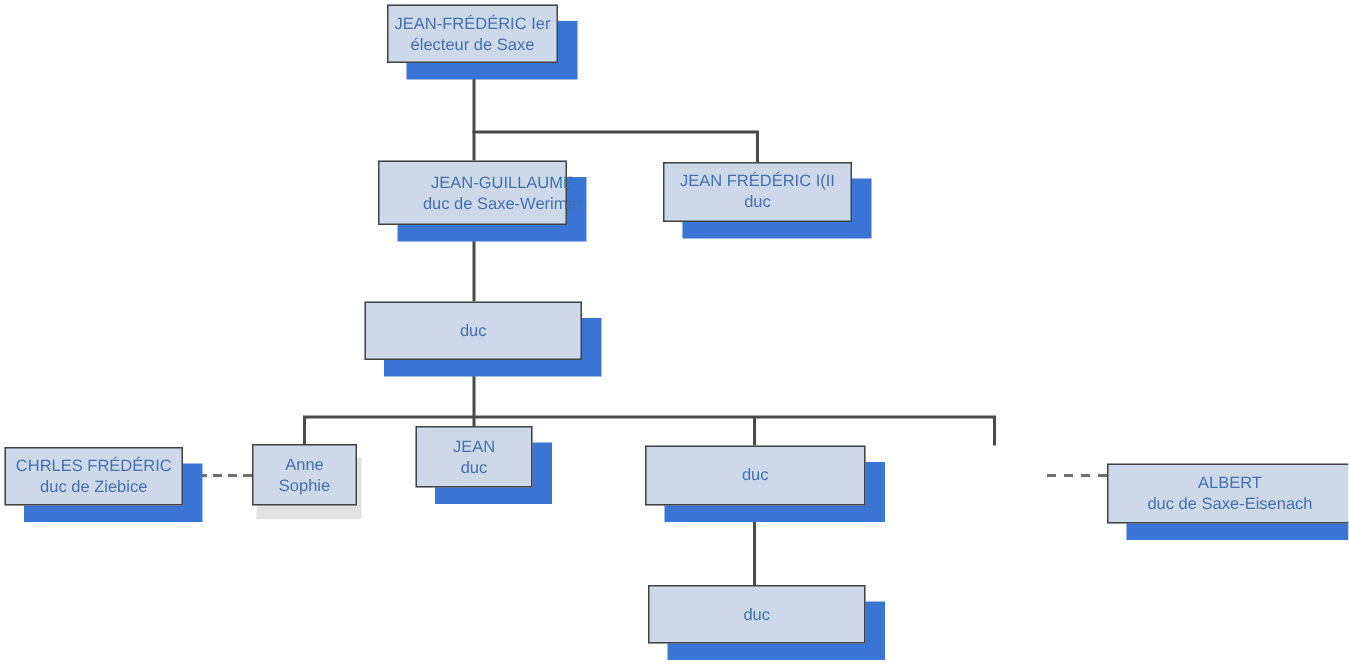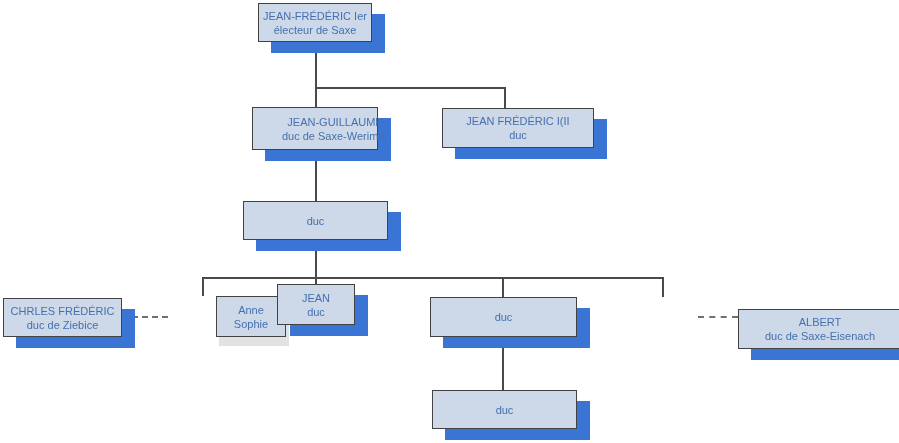--- a/index.html
+++ b/index.html
@@ -30,24 +30,24 @@
     line-height: 14px;
     color: #4470af;
     white-space: nowrap;
     z-index: 2;
   }
   .shadow-blue { box-shadow: 13px 11px 0 0 #3a75d5; }
   .shadow-gray { box-shadow: 3px 9px 0 0 #e2e2e2; }
 
   #n1  { left: 258px; top: 3px;   width: 114px; height: 39px; }
   #n2  { left: 252px; top: 107px; width: 126px; height: 43px; padding-left: 40px; }
-  #n3  { left: 442px; top: 108px; width: 152px; height: 40px; }
+  #n3  { left: 442px; top: 108px; width: 126px; height: 40px; }
   #n4  { left: 243px; top: 201px; width: 145px; height: 39px; }
   #n5  { left: 3px;   top: 298px; width: 119px; height: 39px; }
-  #n6  { left: 168px; top: 296px; width: 70px;  height: 41px; margin-left: 48px; }
+  #n6  { left: 168px; top: 296px; width: 70px;  height: 41px; }
   #n7  { left: 277px; top: 284px; width: 78px;  height: 41px; }
   #n8  { left: 430px; top: 297px; width: 147px; height: 40px; }
   #n9  { left: 628px; top: 297px; width: 70px;  height: 41px; }
   #n10 { left: 738px; top: 297px; width: 164px; height: 40px; margin-top: 12px; }
   #n11 { left: 432px; top: 390px; width: 145px; height: 39px; }
 
   
   .vline, .hline {
     position: absolute;
     background: #4a4a4a;

